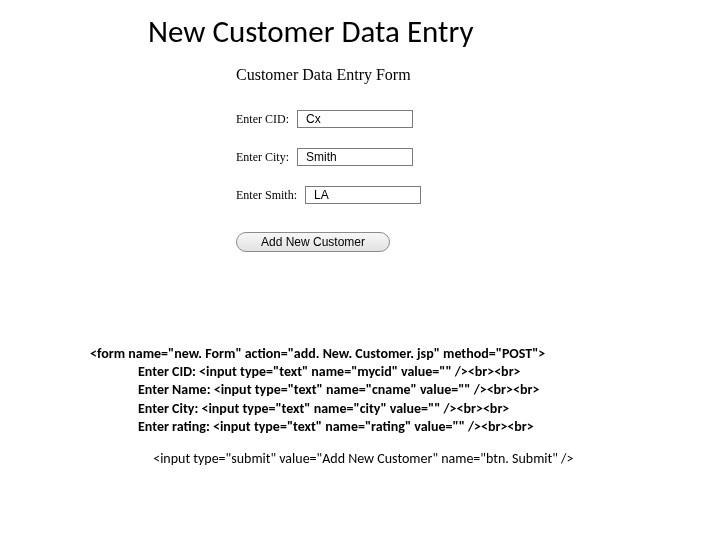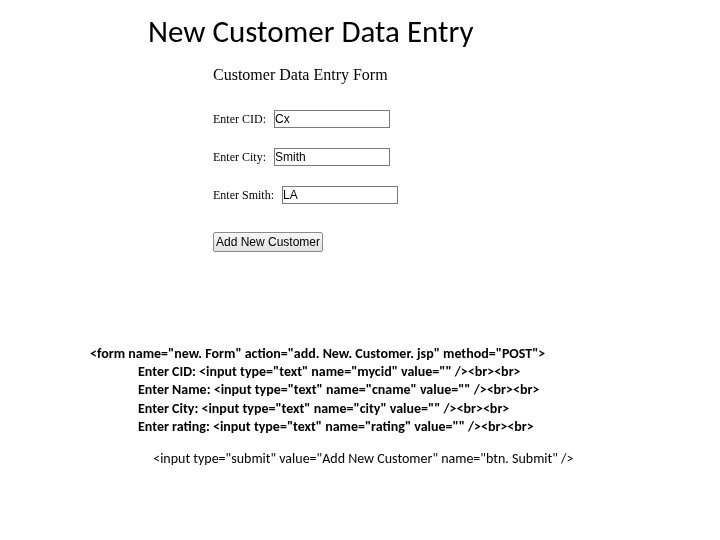--- a/index.html
+++ b/index.html
@@ -15,21 +15,21 @@
       font-size: 31px;
       font-weight: 400;
       color: #000;
       position: absolute;
       top: 12px;
       left: 148px;
     }
     .form-area {
       position: absolute;
       top: 66px;
-      left: 213px;
+      left: 236px;
       font-family: "Times New Roman", serif;
       font-size: 14px;
       color: #000;
     }
     .form-heading {
       font-size: 16px;
       margin-bottom: 26px;
     }
     .form-row {
       display: flex;
@@ -38,33 +38,33 @@
     }
     .form-row label {
       font-size: 12px;
       margin-right: 8px;
       white-space: nowrap;
     }
     .form-row input[type="text"] {
       border: 1px solid #7a7a7a;
       background: #fff;
       height: 18px;
-      padding: 1px 0;
+      padding: 1px 8px;
       font-family: Arial, sans-serif;
       font-size: 12px;
       width: 116px;
     }
     .submit-btn {
       margin-top: 8px;
       font-family: Arial, sans-serif;
       font-size: 12px;
-      padding: 2px 2px;
+      padding: 2px 24px;
       background: linear-gradient(#f7f7f7, #e2e2e2);
       border: 1px solid #8b8b8b;
-      border-radius: 2px;
+      border-radius: 10px;
       cursor: pointer;
     }
     .code-block {
       position: absolute;
       top: 345px;
       left: 90px;
       font-family: Calibri, Arial, sans-serif;
       font-size: 14px;
       line-height: 1.3;
       color: #000;

